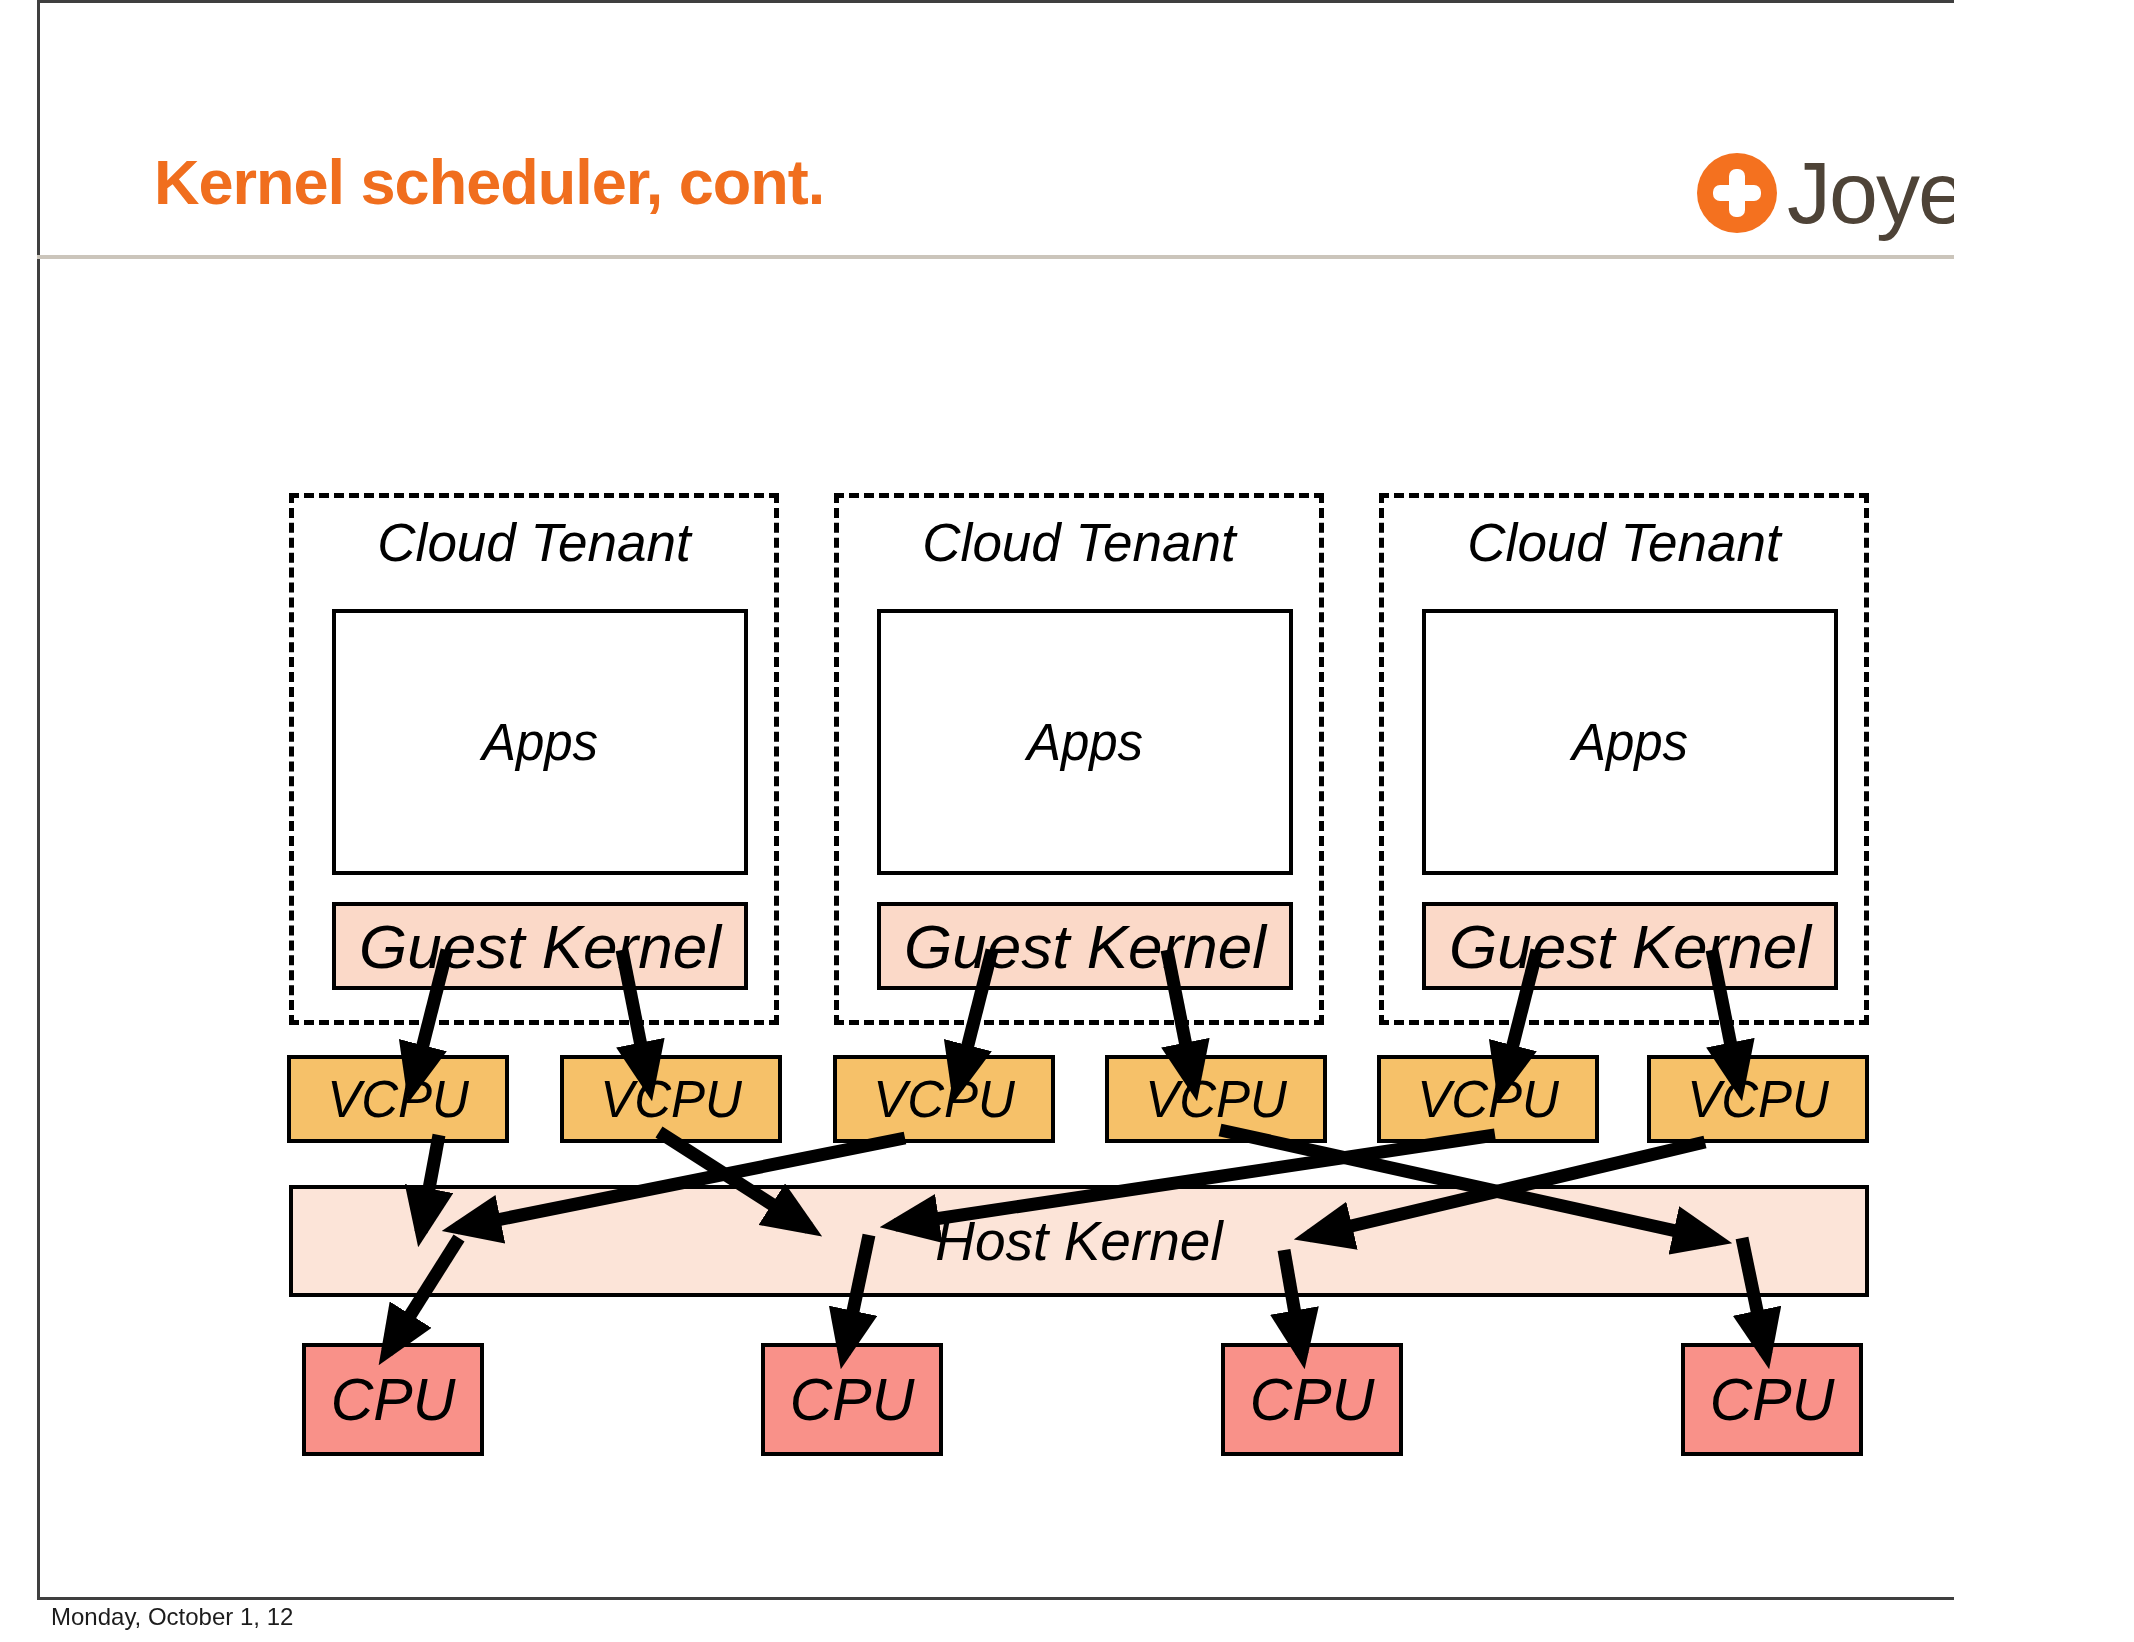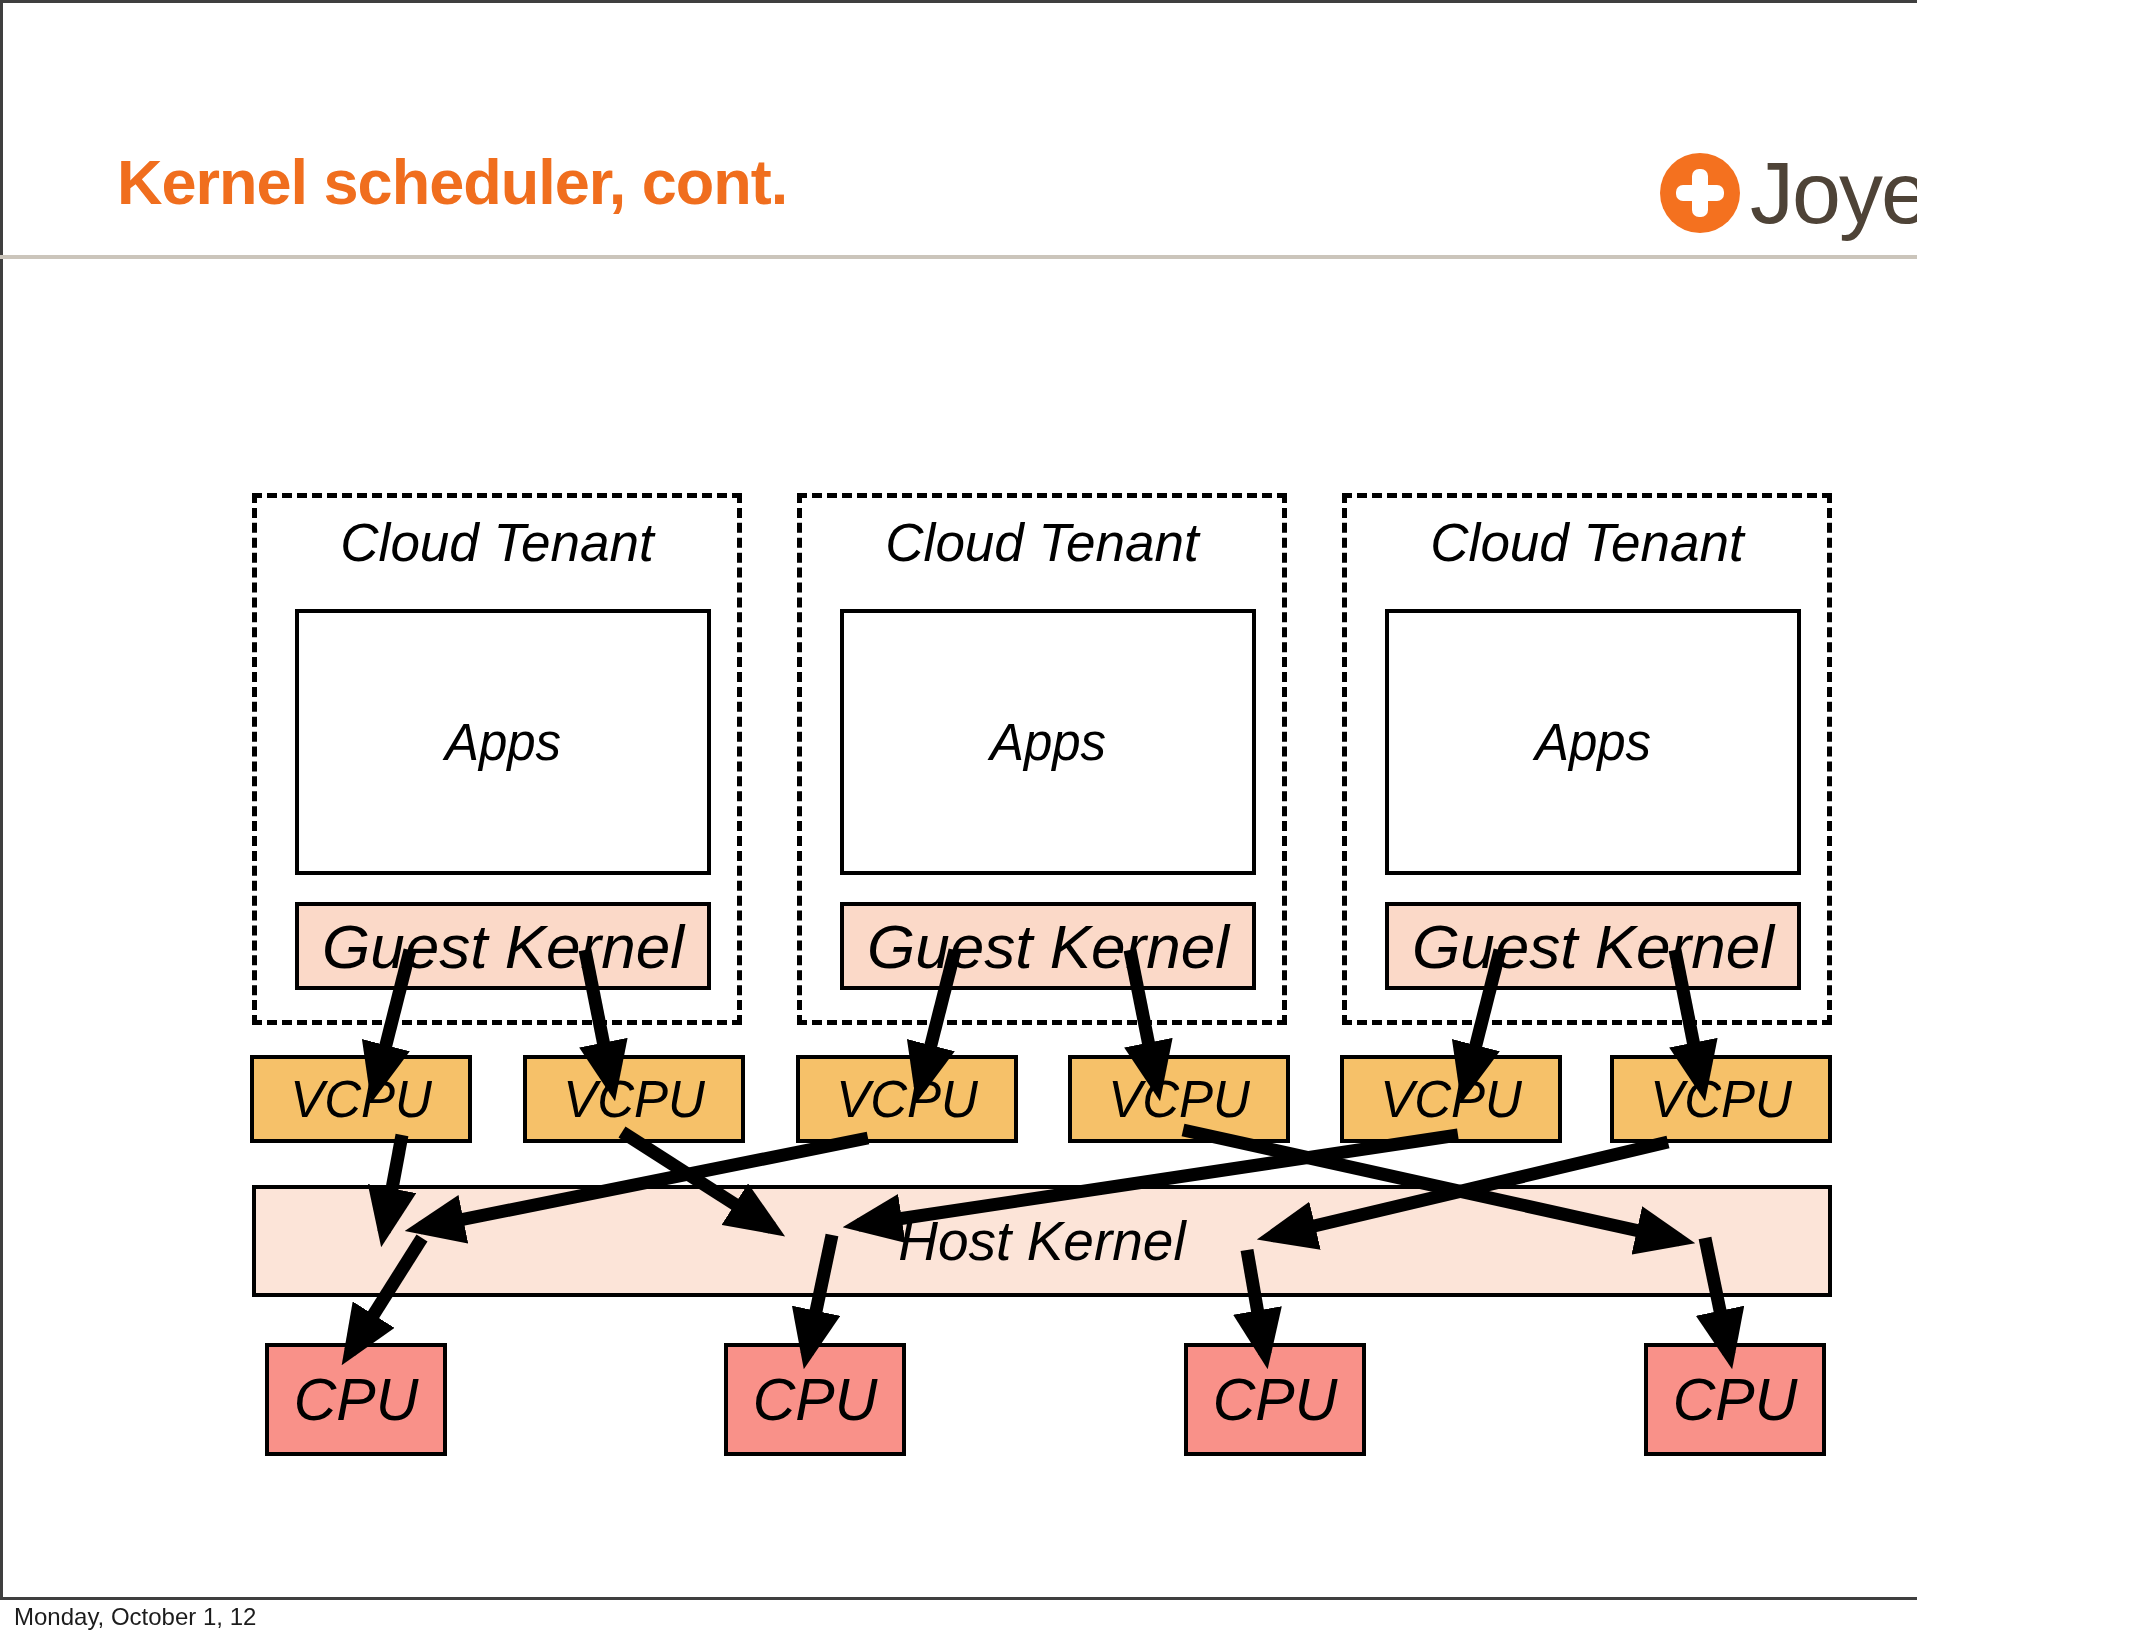--- a/index.html
+++ b/index.html
@@ -1,18 +1,18 @@
 <!DOCTYPE html>
 <html><head>
 <meta charset="utf-8">
 <style>
   html,body{margin:0;padding:0;background:#fff;}
   .page{
     position:relative;width:1917px;height:1642px;background:#ffffff;
-    font-family:"Liberation Sans","DejaVu Sans",sans-serif;overflow:hidden;
+    font-family:"Liberation Sans","DejaVu Sans",sans-serif;overflow:hidden;margin-left:37px;
   }
   .slide-frame{
     position:absolute;left:0;top:0;width:2128px;height:1594px;
     border:3px solid #3f3f3f;background:#ffffff;
   }
   .slide-title{
     position:absolute;left:117px;top:146px;font-size:63px;font-weight:bold;
     color:#f06e1e;letter-spacing:-1px;white-space:nowrap;
   }
   .divider{

